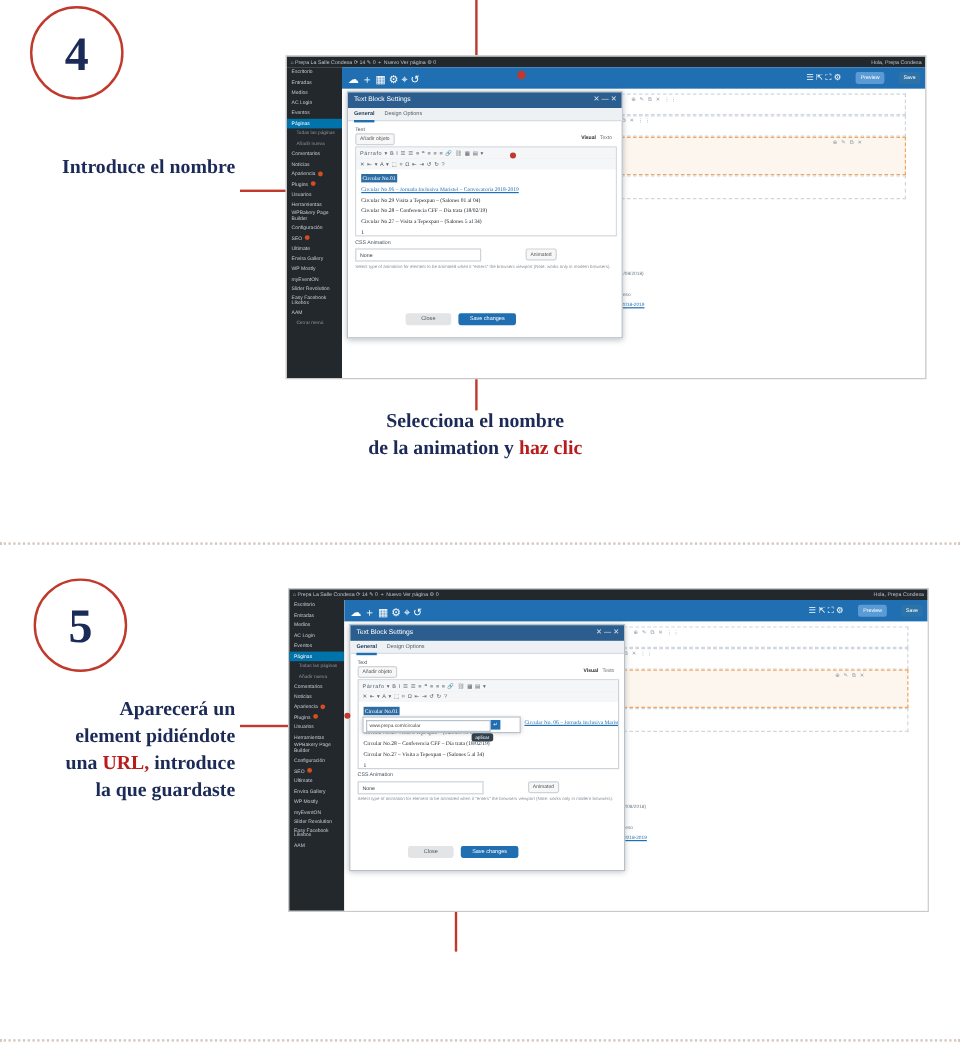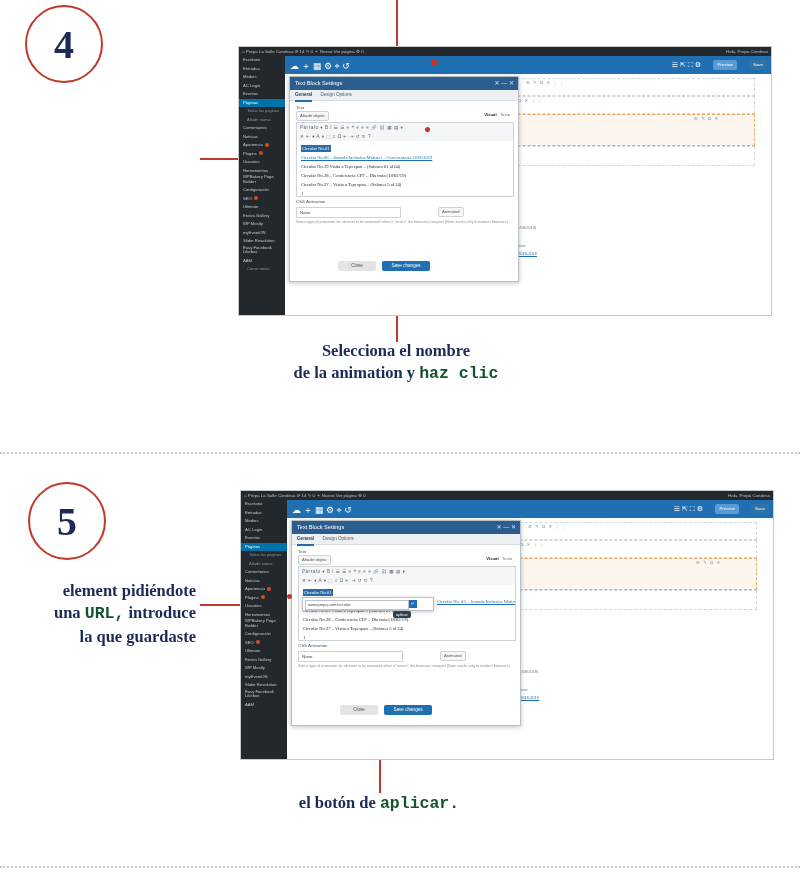--- a/index.html
+++ b/index.html
@@ -26,21 +26,21 @@
 
   
   .caption{
     position:absolute;
     font-family:"Liberation Serif", serif;
     font-weight:bold;
     font-size:16.5px;
     line-height:1.35;
     color:#1b2a56;
   }
-  .caption .hl{color:#14532d;font-family:Liberation Mono, monospace;}
+  .caption .hl{color:#b91c1c;}
   .caption.right{text-align:right;}
   .caption.center{text-align:center;}
 
   
   .lineh{position:absolute;height:1.5px;background:#c0392b;}
   .linev{position:absolute;width:1.5px;background:#c0392b;}
 
   
   .divider{
     position:absolute;left:0;width:800px;height:0;
@@ -212,20 +212,21 @@
   }
 </style>
 </head>
 <body>
 
 <div class="step-block" style="top:0;">
 
   <div class="badge" style="left:25px;top:5px;">4</div>
 
   <div class="caption right" style="left:0;top:128px;width:196px;">
+    <div>Introduce el nombre</div>
   </div>
   <div class="lineh" style="left:200px;top:158px;width:96px;"></div>
 
   <div class="linev" style="left:396px;top:0px;height:64px;"></div>
   <div class="linev" style="left:396px;top:262px;height:80px;"></div>
 
   <div class="caption center" style="left:246px;top:340px;width:300px;">
     <div>Selecciona el nombre</div>
     <div><span>de la animation y </span><span class="hl">haz clic</span></div>
   </div>
@@ -341,30 +342,30 @@
   </div>
 </div>
 
 <div class="divider" style="top:452px;"></div>
 
 <div class="step-block" style="top:0;">
 
   <div class="badge" style="left:28px;top:482px;">5</div>
 
   <div class="caption right" style="left:0;top:580px;width:196px;">
+    <div>Aparecerá un</div>
     <div>element pidiéndote</div>
     <div><span>una </span><span class="hl">URL,</span><span> introduce</span></div>
     <div>la que guardaste</div>
   </div>
   <div class="lineh" style="left:200px;top:604px;width:96px;"></div>
 
   <div class="linev" style="left:379px;top:757px;height:36px;"></div>
 
   <div class="caption center" style="left:229px;top:792px;width:300px;">
-    <div><span>el botón de </span><span class="hl">aplicar.</span></div>
   </div>
 
   <div class="shot" style="left:240px;top:490px;width:532px;height:268px;">
     <div class="wp-adminbar">
       <span class="ab-left">⌂ Prepa La Salle Condesa  ⟳ 14  ✎ 0  ＋ Nuevo  Ver página  ⚙ 0</span>
       <span class="ab-right">Hola, Prepa Condesa</span>
     </div>
 
     <div class="wp-sidebar">
       <div class="menu-item">Escritorio</div>

